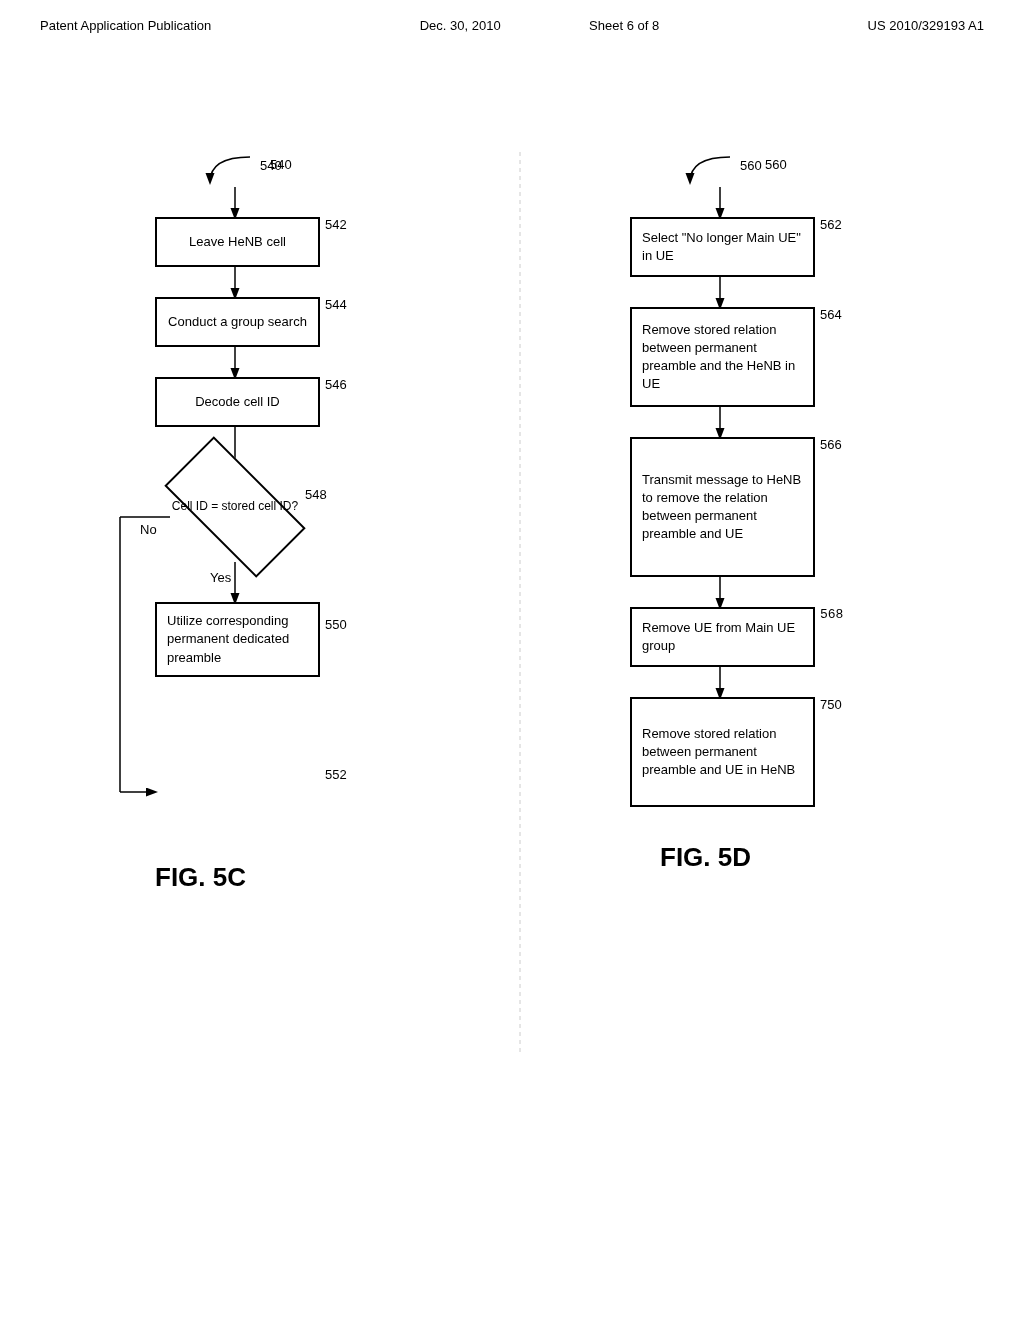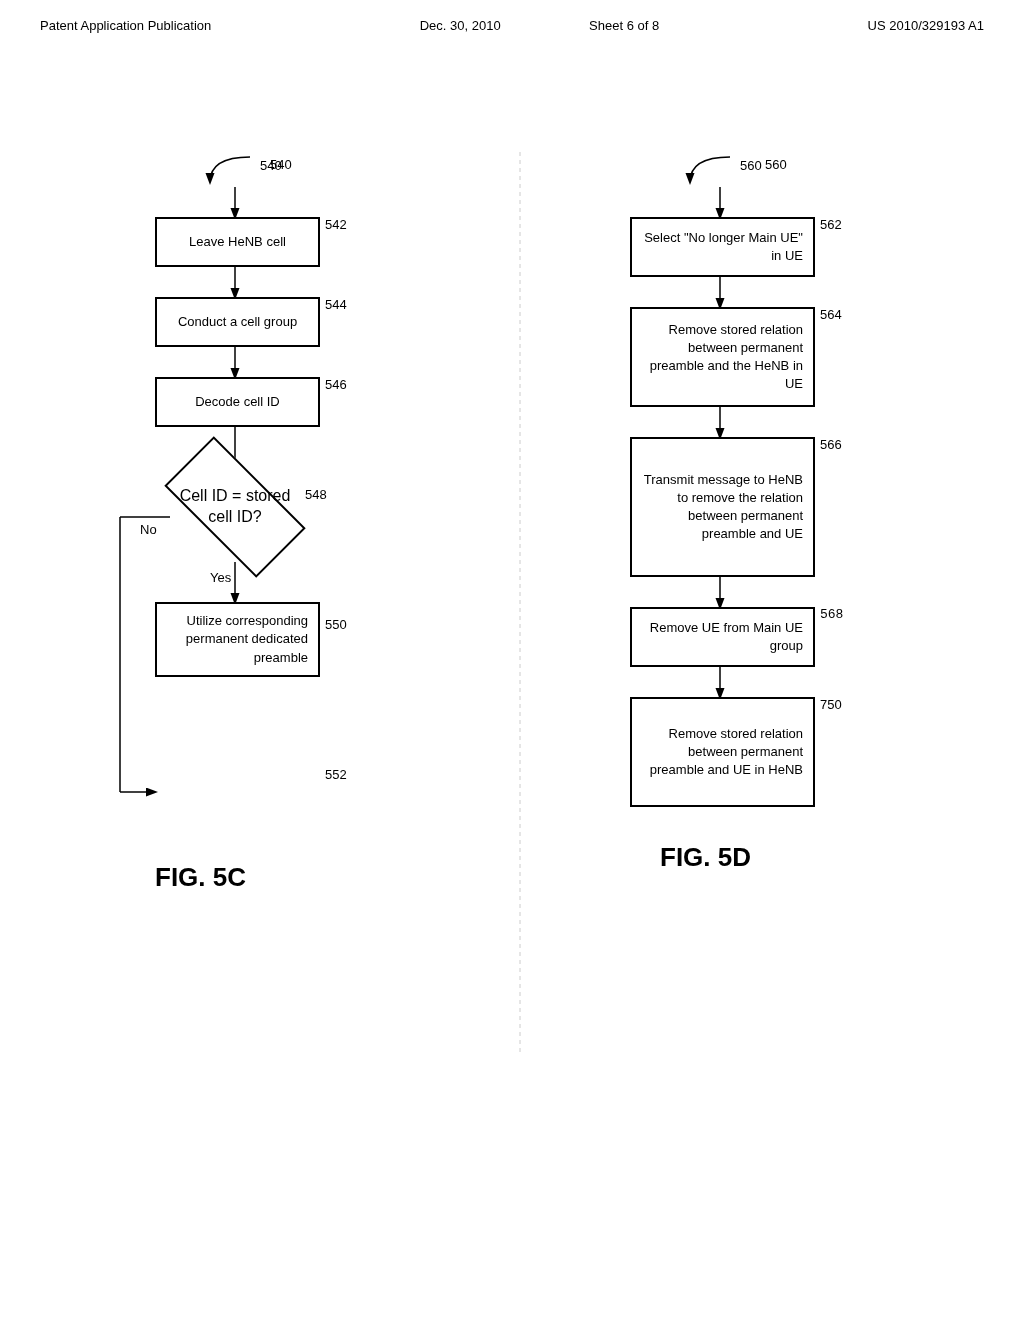--- a/index.html
+++ b/index.html
@@ -33,21 +33,21 @@
     }
 
     
     .flow-box {
       position: absolute;
       border: 2px solid #000;
       background: #fff;
       display: flex;
       align-items: center;
       justify-content: center;
-      text-align: right;
+      text-align: left;
       font-size: 13px;
       line-height: 1.4;
       padding: 6px 10px;
     }
 
     .diamond {
       position: absolute;
       width: 130px;
       height: 70px;
       display: flex;
@@ -62,21 +62,21 @@
       height: 70px;
       background: #fff;
       border: 2px solid #000;
       transform: rotate(45deg);
       position: absolute;
     }
 
     .diamond-text {
       position: relative;
       z-index: 2;
-      font-size: 16px;
+      font-size: 12px;
       line-height: 1.3;
     }
 
     
     .arrows-svg {
       position: absolute;
       top: 0;
       left: 0;
       width: 100%;
       height: 100%;
@@ -146,21 +146,21 @@
     <path d="M90,5 Q50,5 50,30" stroke="#000" stroke-width="1.5" fill="none" marker-end="url(#arrow)"></path>
     <text x="100" y="18" font-size="13" font-family="Arial">540</text>
   </svg>
 
   <div class="flow-box" style="left:155px; top:65px; width:165px; height:50px;">
     <span>Leave HeNB cell</span>
   </div>
   <div class="ref-number" style="left:325px; top:65px;">542</div>
 
   <div class="flow-box" style="left:155px; top:145px; width:165px; height:50px;">
-    <span>Conduct a cell group</span>
+    <span>Conduct a group search</span>
   </div>
   <div class="ref-number" style="left:325px; top:145px;">544</div>
 
   <div class="flow-box" style="left:155px; top:225px; width:165px; height:50px;">
     <span>Decode cell ID</span>
   </div>
   <div class="ref-number" style="left:325px; top:225px;">546</div>
 
   <div class="diamond" style="left:170px; top:320px;">
     <div class="diamond-inner"></div>

